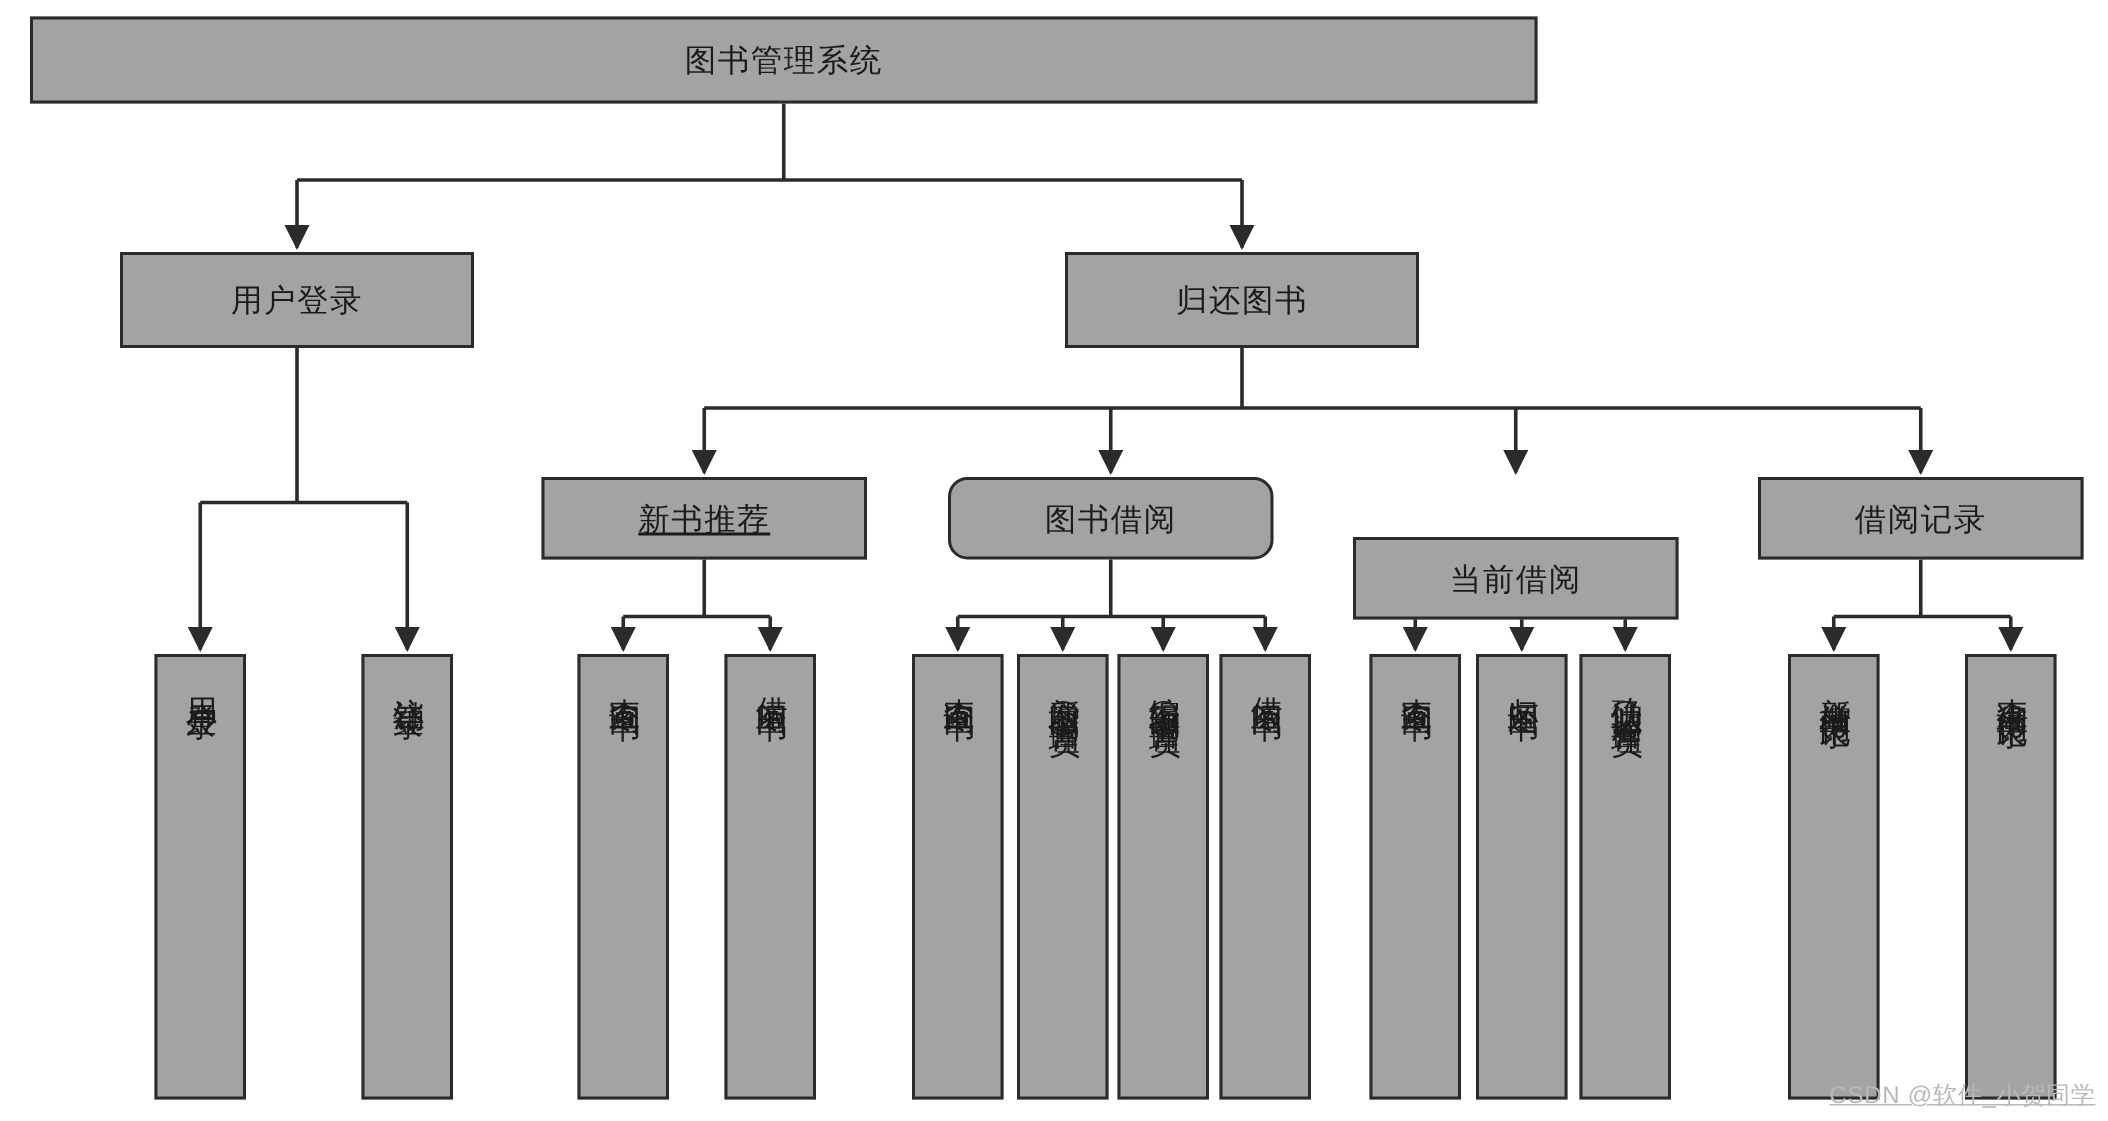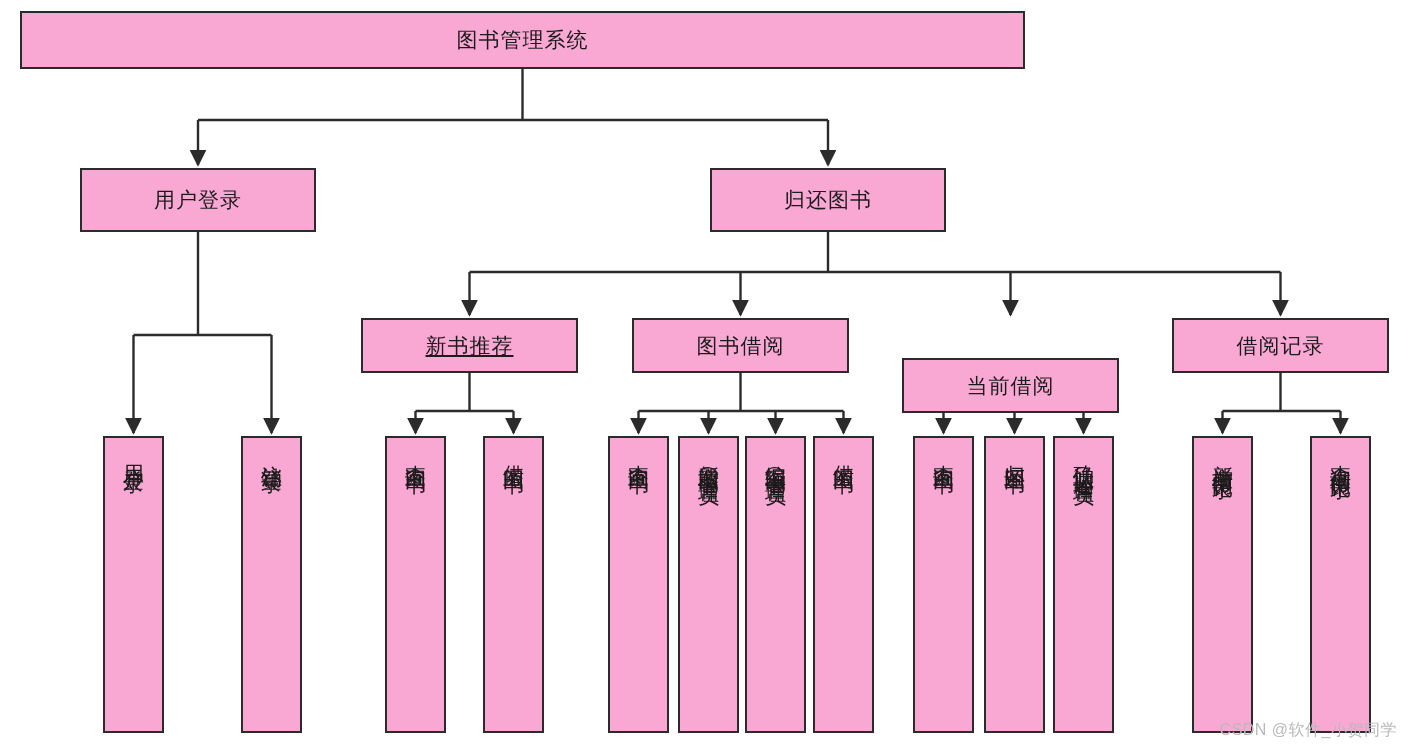--- a/index.html
+++ b/index.html
@@ -20,21 +20,21 @@
   svg#wires {
     position: absolute;
     left: 0;
     top: 0;
     width: 1405px;
     height: 747px;
   }
   .node {
     position: absolute;
     box-sizing: border-box;
-    background: #f9a8d4;
+    background: #a3a3a3;
     border: 2px solid #2b2b2b;
     display: flex;
     align-items: center;
     justify-content: center;
     color: #1b1b1b;
   }
   .node.horiz {
     font-size: 21px;
     letter-spacing: 1px;
   }
@@ -58,20 +58,21 @@
     margin-top: 0px;
   }
   .watermark {
     position: absolute;
     right: 8px;
     bottom: 6px;
     font-size: 16px;
     color: #b9b9b9;
     letter-spacing: 0.5px;
     white-space: nowrap;
+    text-decoration: underline;
   }
 </style>
 </head>
 <body>
 
 <div id="canvas">
 
   <svg id="wires" viewBox="0 0 1405 747" xmlns="http://www.w3.org/2000/svg">
     <defs>
       <marker id="arrow" viewBox="0 0 10 10" refX="9" refY="5" markerWidth="7" markerHeight="7" orient="auto-start-reverse">
@@ -121,21 +122,21 @@
       </div>
       <div class="node horiz" style="left: 80px; top: 168px; width: 236px; height: 64px;">
         <span>用户登录</span>
       </div>
       <div class="node horiz" style="left: 710px; top: 168px; width: 236px; height: 64px;">
         <span>归还图书</span>
       </div>
       <div class="node horiz" style="left: 361px; top: 318px; width: 217px; height: 55px; text-decoration: underline;">
         <span>新书推荐</span>
       </div>
-      <div class="node horiz" style="left: 632px; top: 318px; width: 217px; height: 55px;">
+      <div class="node horiz" style="left: 632px; top: 318px; width: 217px; height: 55px; border-radius: 13px;">
         <span>图书借阅</span>
       </div>
       <div class="node horiz" style="left: 902px; top: 318px; width: 217px; height: 55px; margin-top: 40px;">
         <span>当前借阅</span>
       </div>
       <div class="node horiz" style="left: 1172px; top: 318px; width: 217px; height: 55px;">
         <span>借阅记录</span>
       </div>
       <div class="node vert mid" style="left: 103px; top: 436px; width: 61px; height: 297px;">
         <span class="vtext">用户登录</span>

